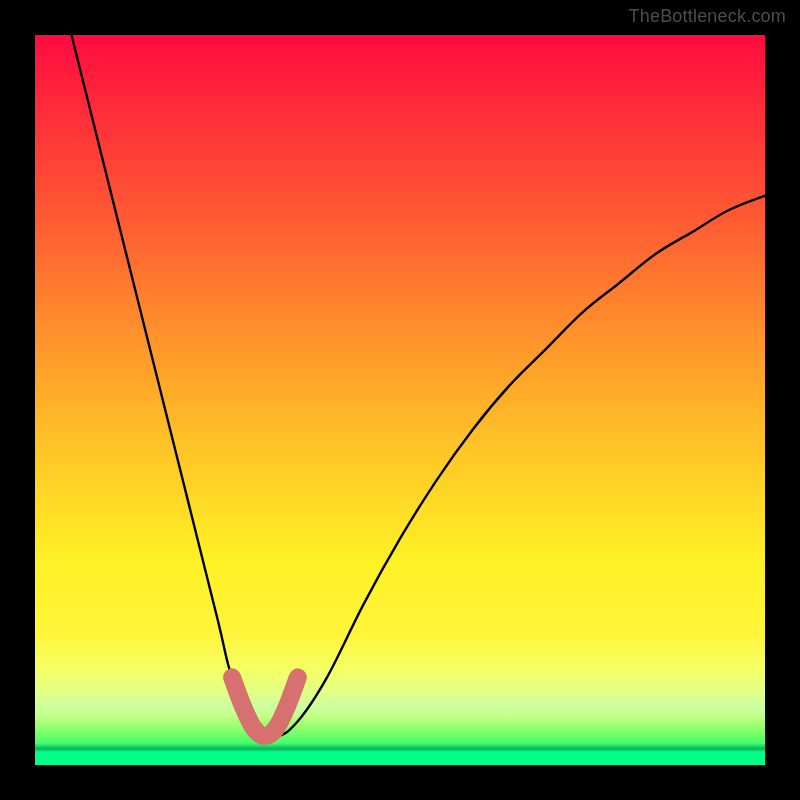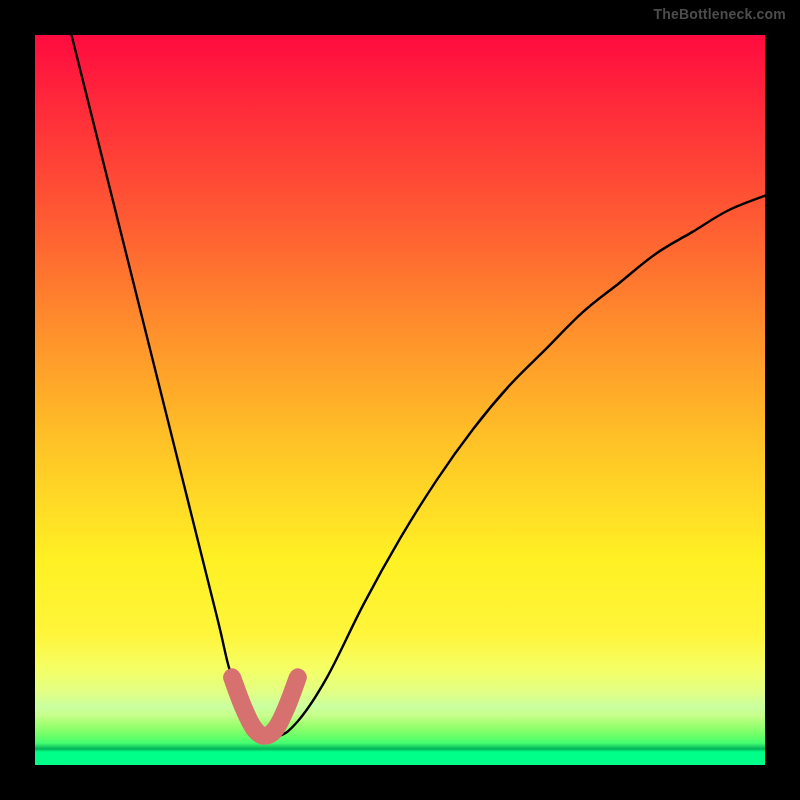--- a/index.html
+++ b/index.html
@@ -17,23 +17,23 @@
     left: 0;
     width: 800px;
     height: 800px;
     background: #000;
   }
   .watermark {
     position: absolute;
     top: 6px;
     right: 14px;
     color: #4c4c4c;
-    font-size: 14px;
+    font-size: 18px;
     letter-spacing: 0.2px;
-    font-weight: 700;
+    font-weight: 400;
     z-index: 10;
   }
   .plot-area {
     position: absolute;
     top: 35px;
     left: 35px;
     width: 730px;
     height: 730px;
     overflow: hidden;
   }

